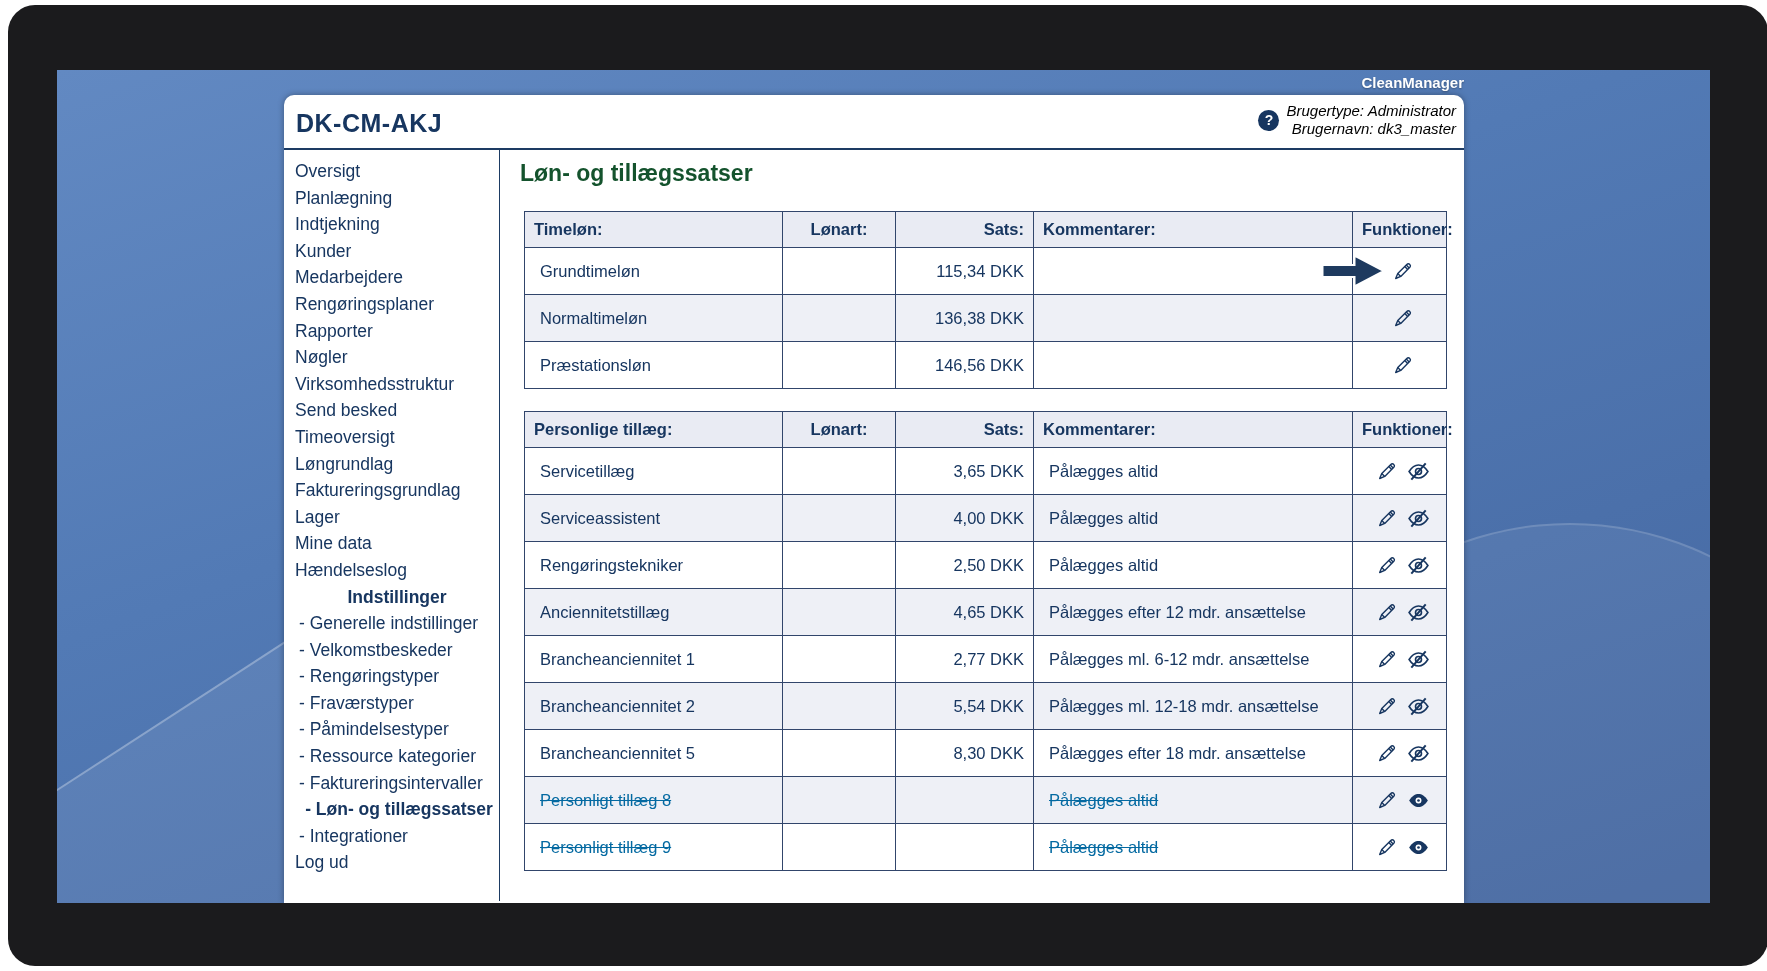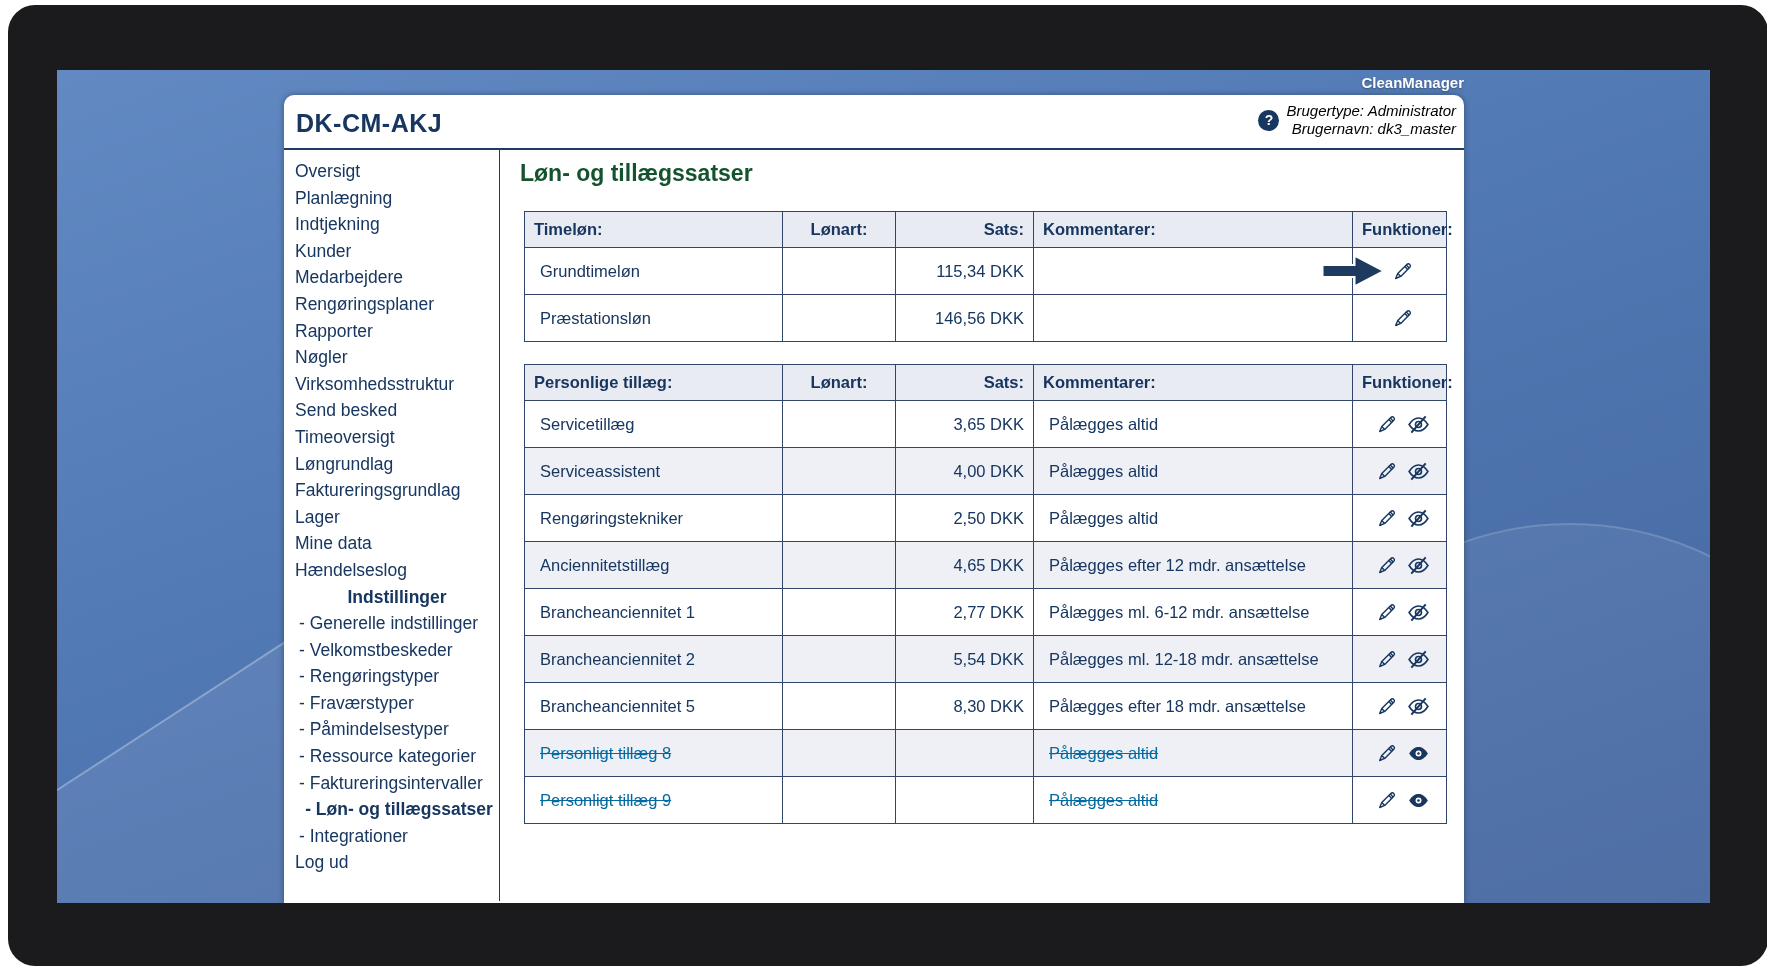--- a/index.html
+++ b/index.html
@@ -159,20 +159,34 @@
                           <g fill="none" stroke="#173660" stroke-width="1.6" stroke-linejoin="round">
                             <path d="M4.2 20l2.4-5.8L16.9 3.9c1-.95 2.5-.95 3.4 0 .95.95 1 2.4.05 3.35L10 17.6 4.2 20z"></path>
                             <path d="M6.6 14.2l3.3 3.4"></path>
                             <path d="M14.6 6.2l3.3 3.4"></path>
                             <path d="M16.3 4.5l3.3 3.4"></path>
                           </g>
                         </svg></span><span class="cursor-arrow"><svg viewBox="0 0 66 38" width="66" height="38">
                           <path d="M1.5 13h32V3.5L63 19 33.5 34.5V25h-32z" fill="#1e3a5f" stroke="#ffffff" stroke-width="2"></path>
                         </svg></span></td>
                   </tr>
+                  <tr class="alt">
+                    <td class="left txt">Normaltimeløn</td>
+                    <td class="center txt"></td>
+                    <td class="right txt">136,38 DKK</td>
+                    <td class="left txt"></td>
+                    <td class="fn-cell"><span class="icon-btn"><svg viewBox="0 0 24 24" width="21" height="21">
+                          <g fill="none" stroke="#173660" stroke-width="1.6" stroke-linejoin="round">
+                            <path d="M4.2 20l2.4-5.8L16.9 3.9c1-.95 2.5-.95 3.4 0 .95.95 1 2.4.05 3.35L10 17.6 4.2 20z"></path>
+                            <path d="M6.6 14.2l3.3 3.4"></path>
+                            <path d="M14.6 6.2l3.3 3.4"></path>
+                            <path d="M16.3 4.5l3.3 3.4"></path>
+                          </g>
+                        </svg></span></td>
+                  </tr>
                   <tr>
                     <td class="left txt">Præstationsløn</td>
                     <td class="center txt"></td>
                     <td class="right txt">146,56 DKK</td>
                     <td class="left txt"></td>
                     <td class="fn-cell"><span class="icon-btn"><svg viewBox="0 0 24 24" width="21" height="21">
                           <g fill="none" stroke="#173660" stroke-width="1.6" stroke-linejoin="round">
                             <path d="M4.2 20l2.4-5.8L16.9 3.9c1-.95 2.5-.95 3.4 0 .95.95 1 2.4.05 3.35L10 17.6 4.2 20z"></path>
                             <path d="M6.6 14.2l3.3 3.4"></path>
                             <path d="M14.6 6.2l3.3 3.4"></path>

